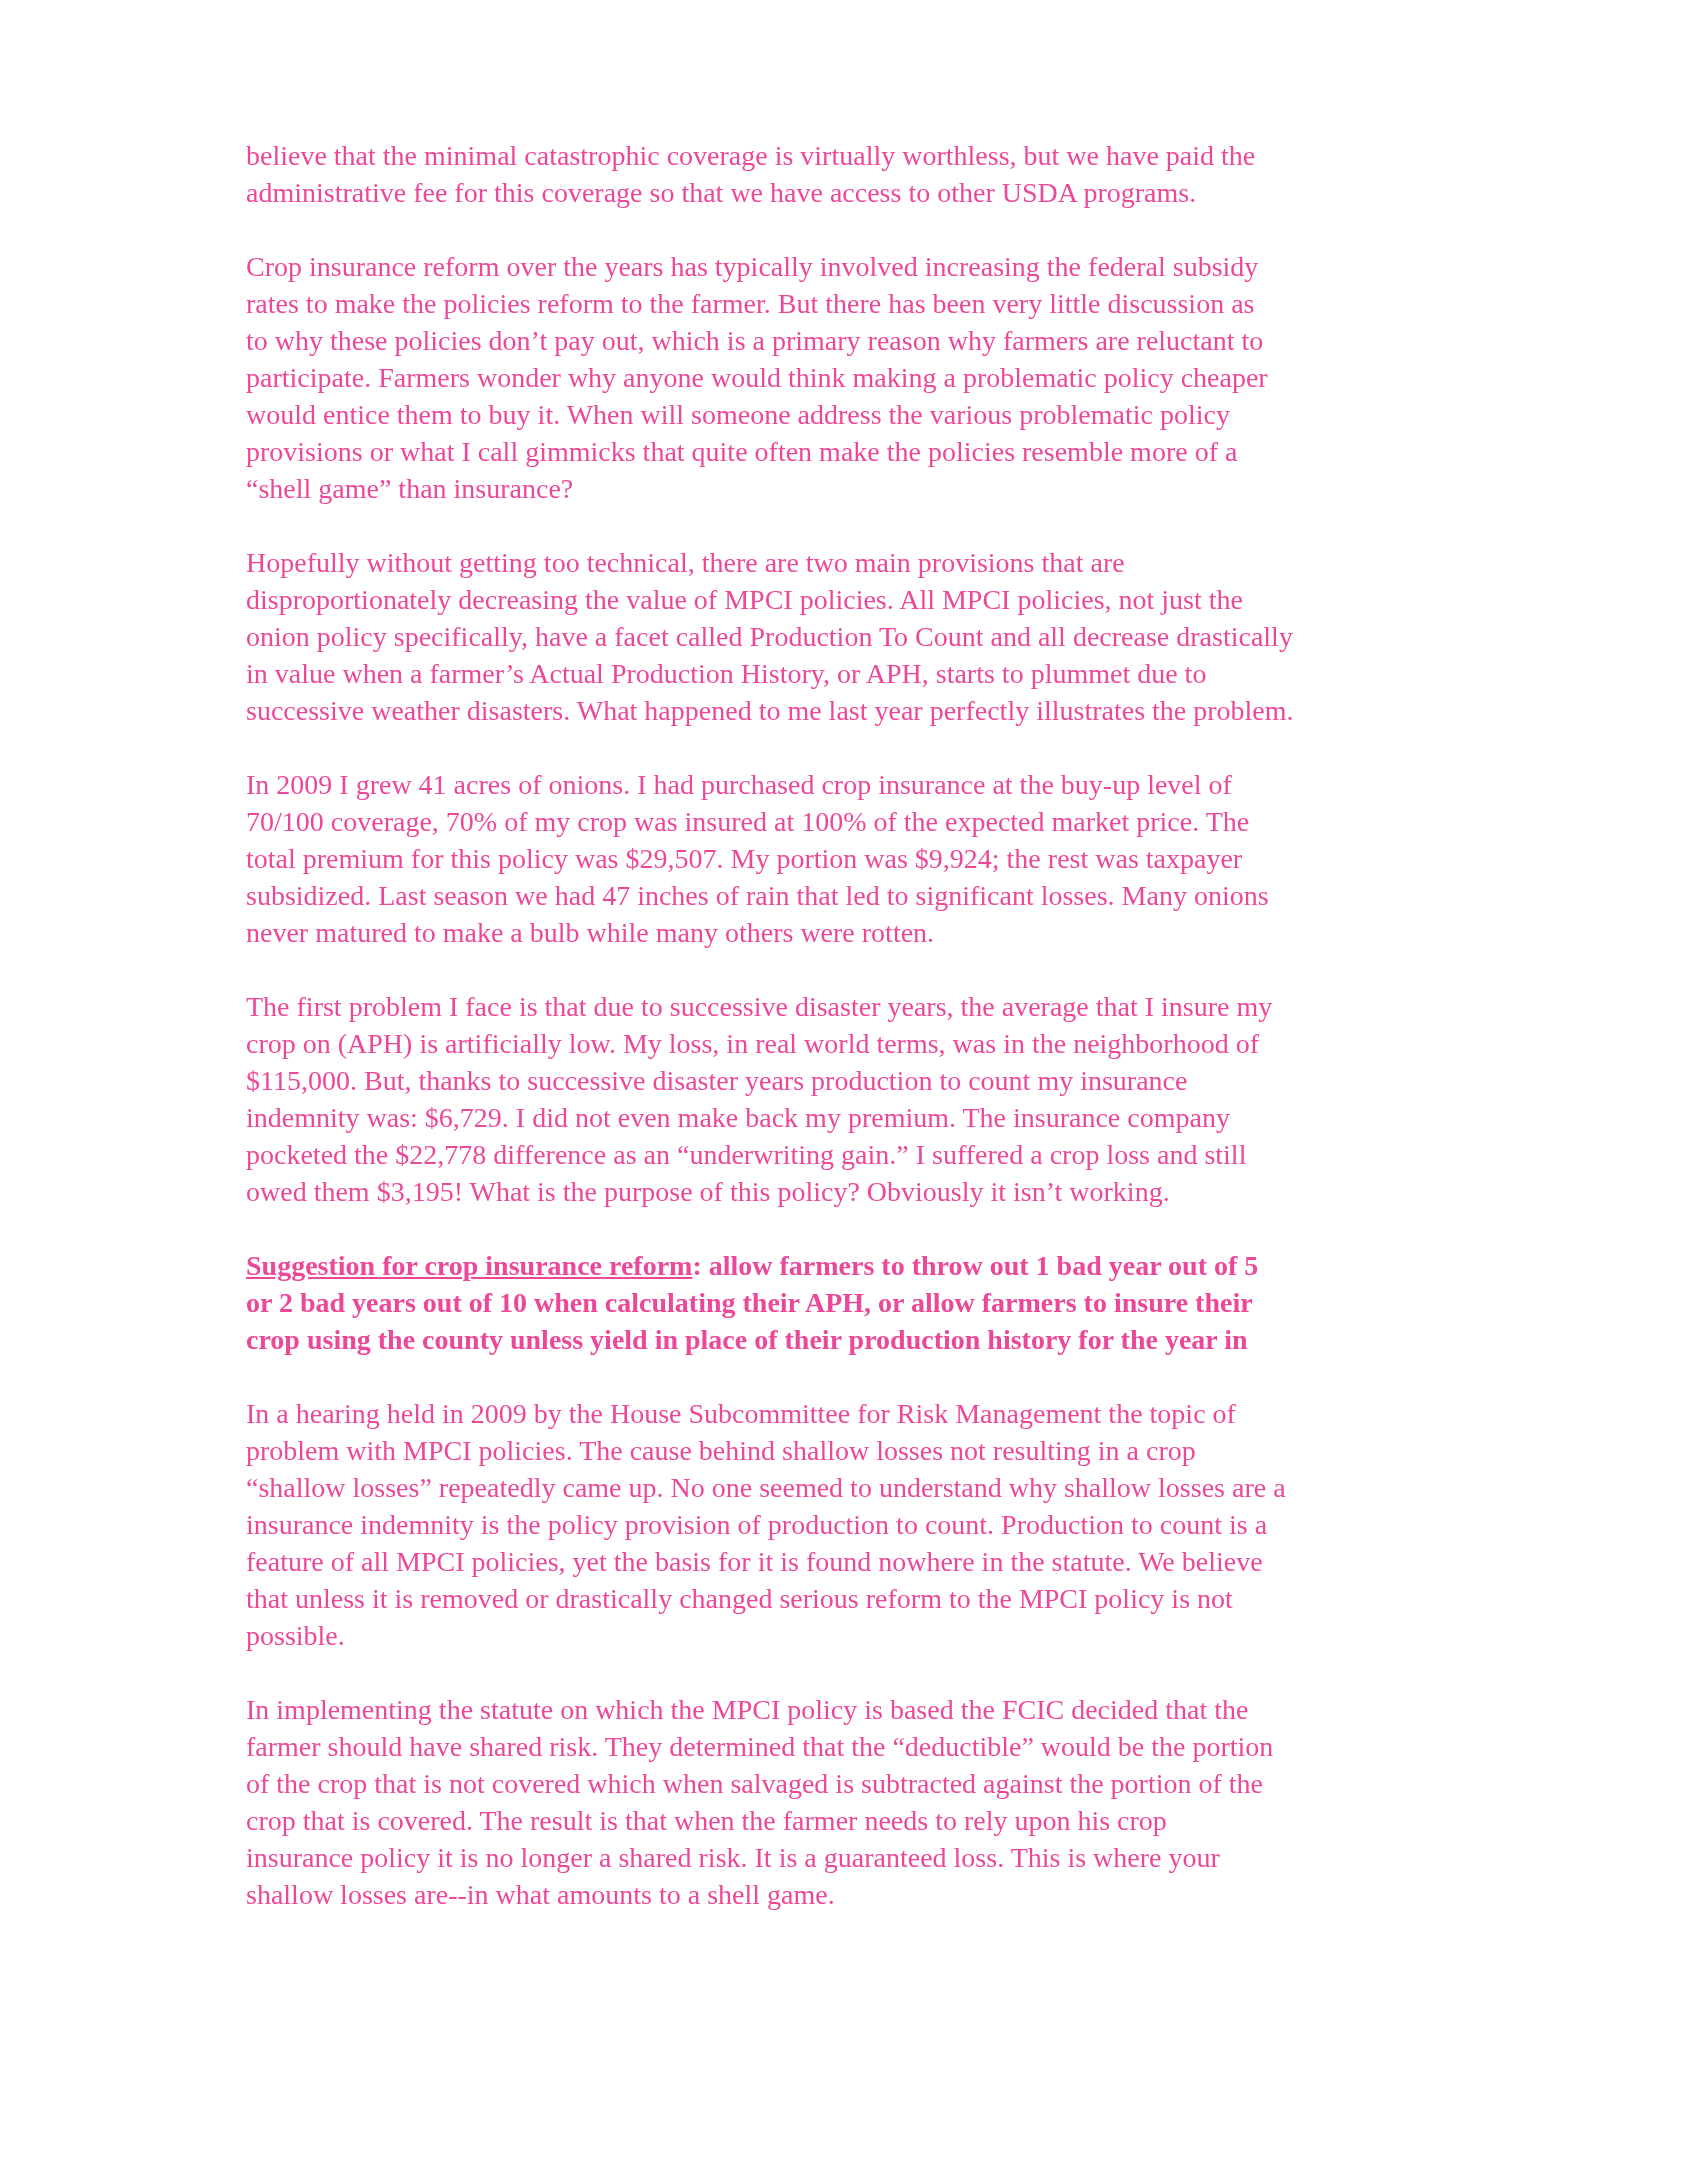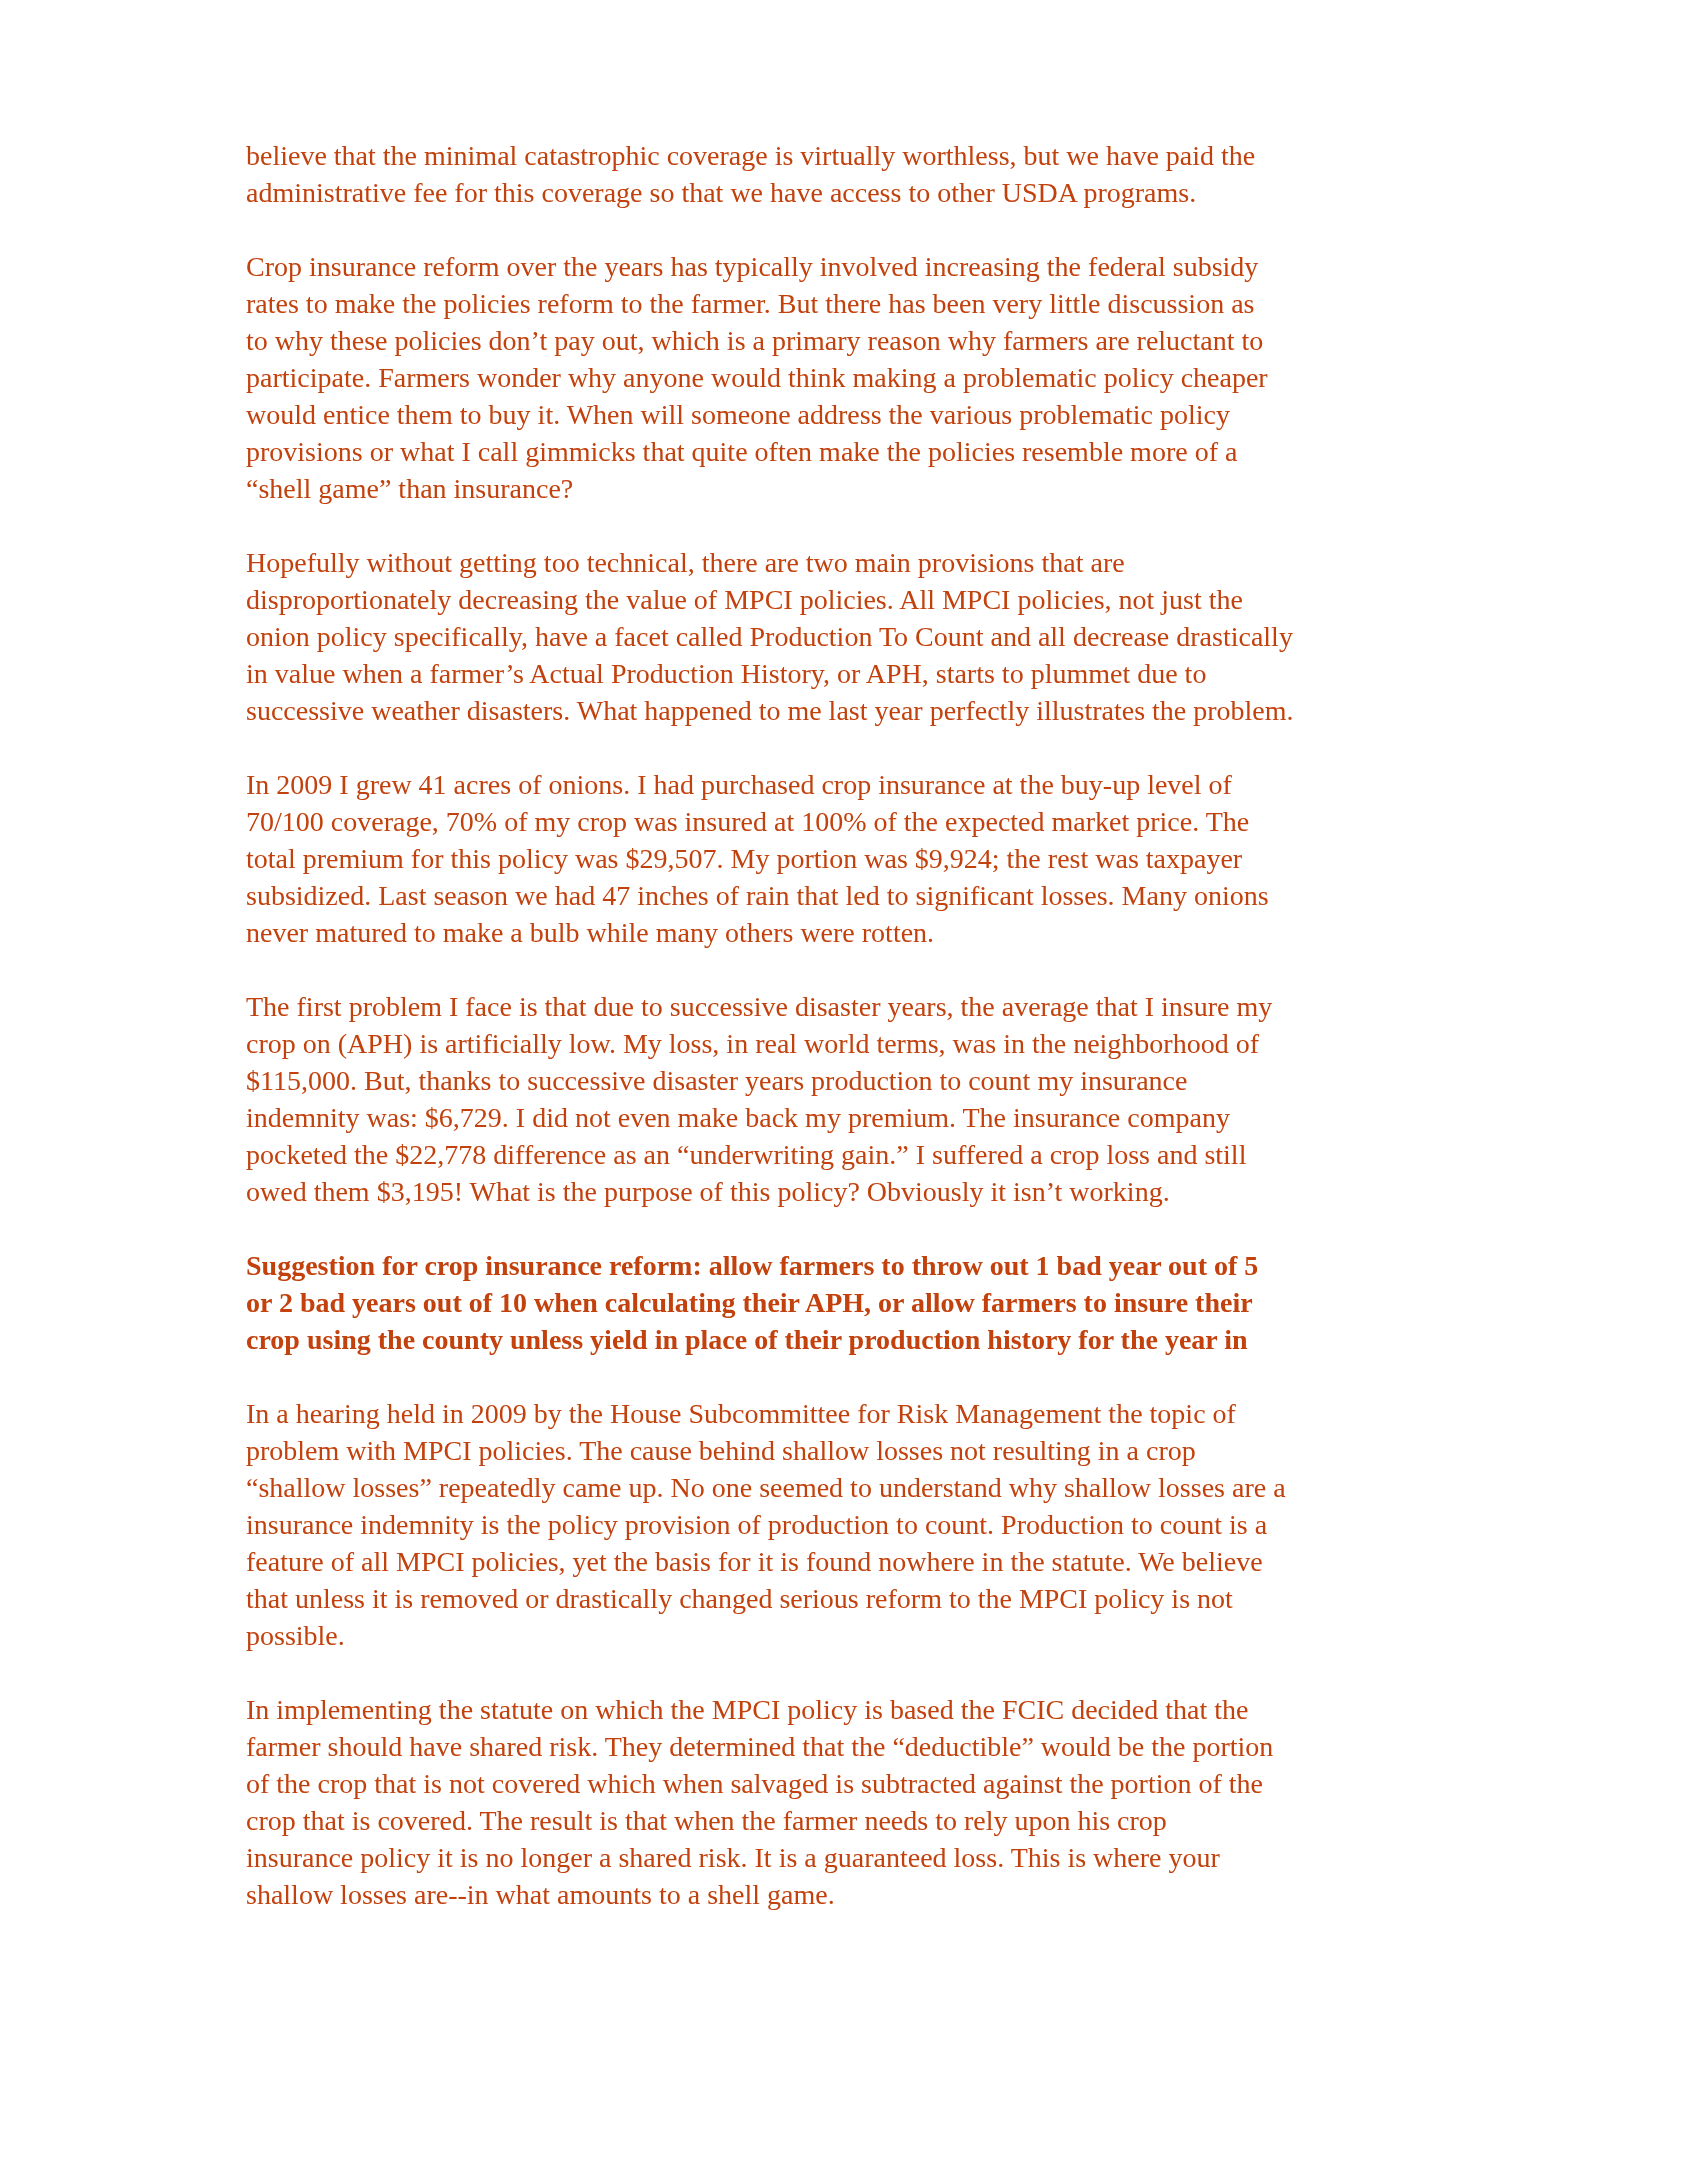--- a/index.html
+++ b/index.html
@@ -5,26 +5,26 @@
   html, body { margin: 0; padding: 0; background: #ffffff; }
   body { width: 1683px; height: 2178px; position: relative; overflow: hidden; }
   .page {
     position: absolute;
     left: 246px;
     top: 137px;
     width: 1198px;
     font-family: "Liberation Serif", "DejaVu Serif", serif;
     font-size: 28px;
     line-height: 37px;
-    color: #c2410c;
+    color: #ec4899;
   }
   .para { margin: 0 0 37px 0; }
   .line { display: block; white-space: nowrap; }
   .bold { font-weight: bold; }
-  .underline { }
+  .underline { text-decoration: underline; }
 </style>
 </head>
 <body>
 
 <div class="page">
 
   <p class="para">
     <span class="line">believe that the minimal catastrophic coverage is virtually worthless, but we have paid the</span>
     <span class="line">administrative fee for this coverage so that we have access to other USDA programs.</span>
   </p>

